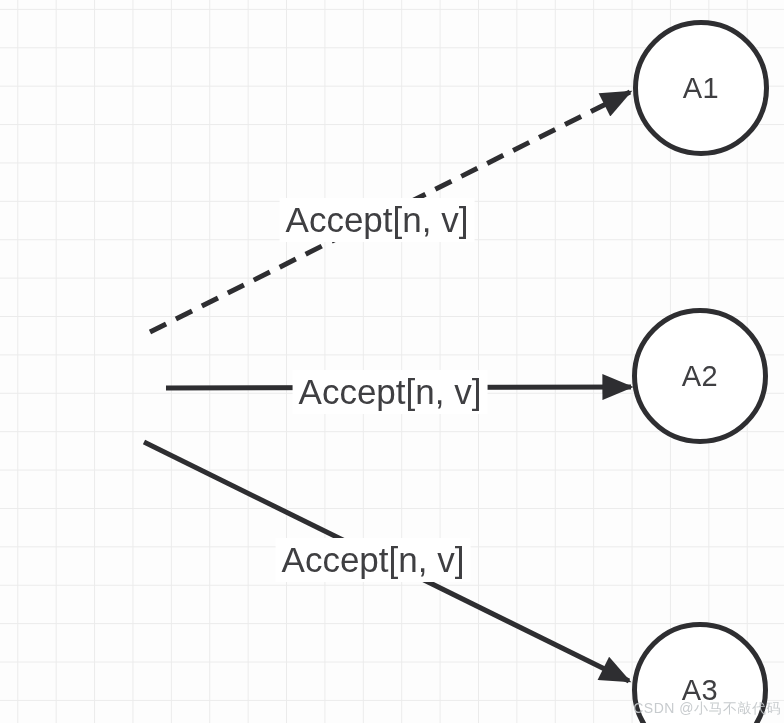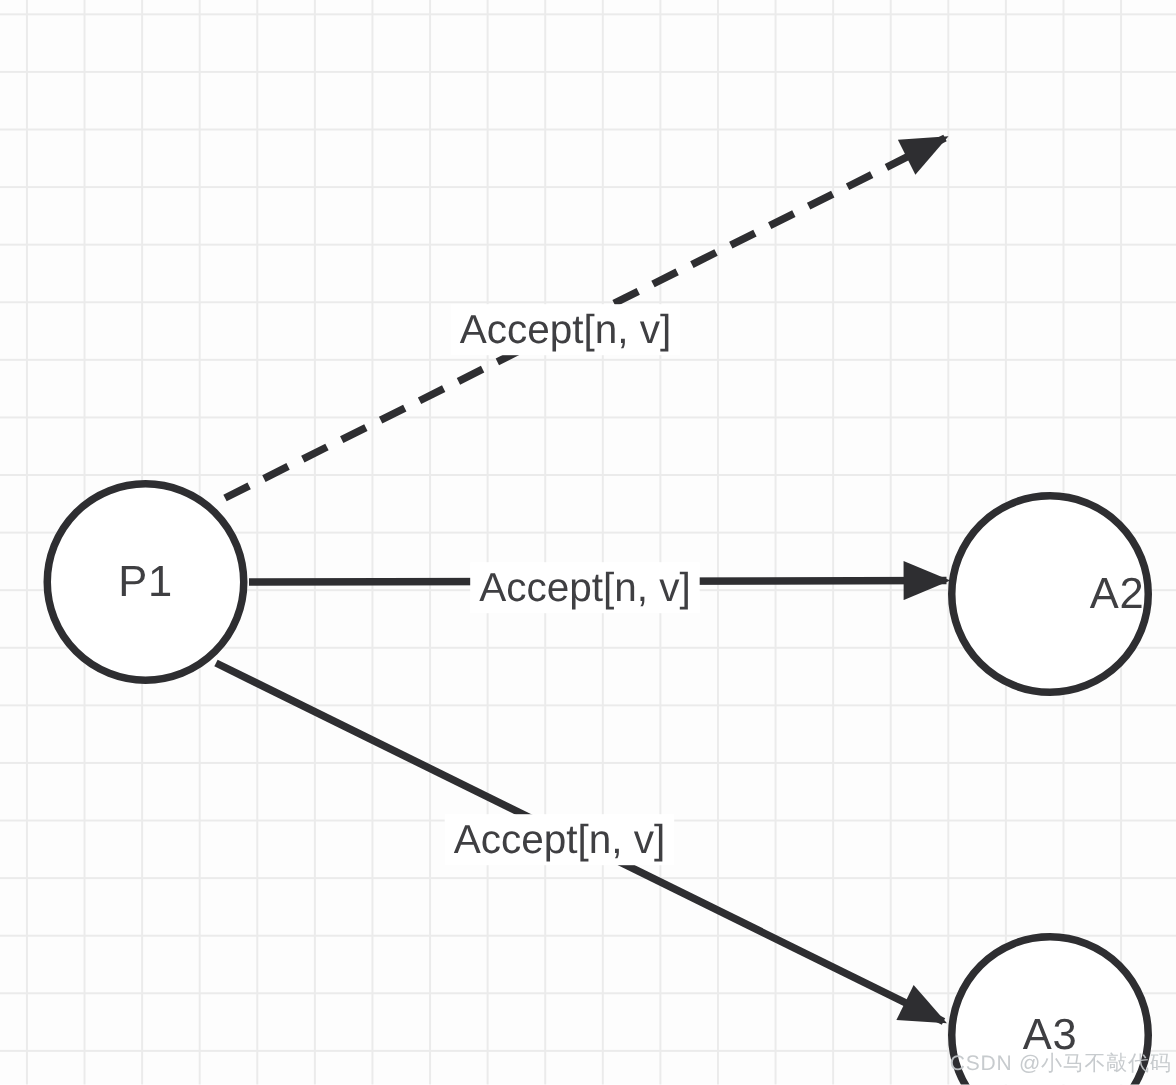--- a/index.html
+++ b/index.html
@@ -55,21 +55,21 @@
   .node-label {
     font-size: 29px;
     color: var(--text);
     letter-spacing: 0.5px;
   }
   .edge-label {
     position: absolute;
     transform: translate(-50%, -50%);
     background: var(--label-bg);
     color: var(--text);
-    font-size: 27px;
+    font-size: 35px;
     line-height: 1.2;
     padding: 1px 6px;
     white-space: nowrap;
   }
   .watermark {
     position: absolute;
     right: 3px;
     bottom: 5px;
     font-size: 14px;
     letter-spacing: 0.5px;
@@ -91,24 +91,24 @@
     </defs>
     <line class="edge dashed" x1="150" y1="332" x2="630" y2="92" marker-end="url(#arrow)"></line>
     <line class="edge" x1="166" y1="388" x2="631" y2="387" marker-end="url(#arrow)"></line>
     <line class="edge" x1="144" y1="442" x2="629" y2="681" marker-end="url(#arrow)"></line>
   </svg>
 
   <span class="edge-label" style="left:377px; top:220px;">Accept[n, v]</span>
   <span class="edge-label" style="left:390px; top:392px;">Accept[n, v]</span>
   <span class="edge-label" style="left:373px; top:560px;">Accept[n, v]</span>
 
-  <div class="node" style="left:29px; top:320px;">
-    <span class="node-label">P1</span>
+  <div class="node" style="left:633px; top:20px;">
+    <span class="node-label">A1</span>
   </div>
-  <div class="node" style="left:632px; top:328px;justify-content:flex-end;">
+  <div class="node" style="left:632px; top:308px;">
     <span class="node-label">A2</span>
   </div>
   <div class="node" style="left:632px; top:622px;">
     <span class="node-label">A3</span>
   </div>
 
   <span class="watermark">CSDN @小马不敲代码</span>
 </div>
 
 </body></html>

